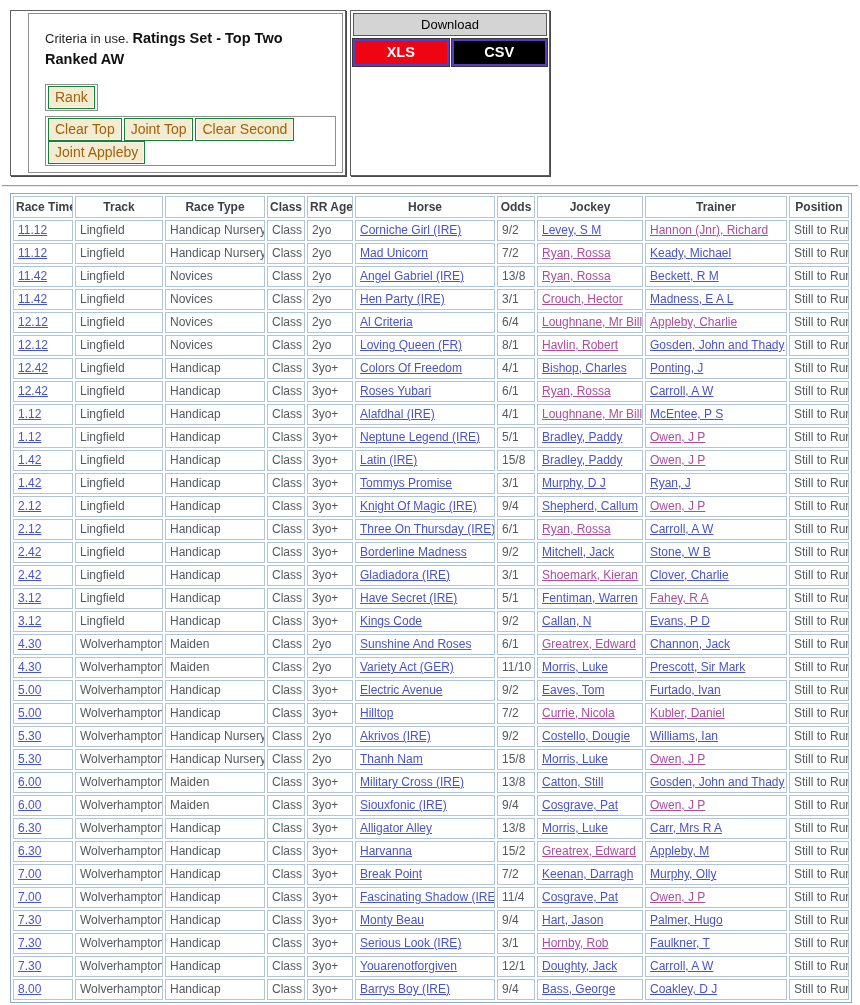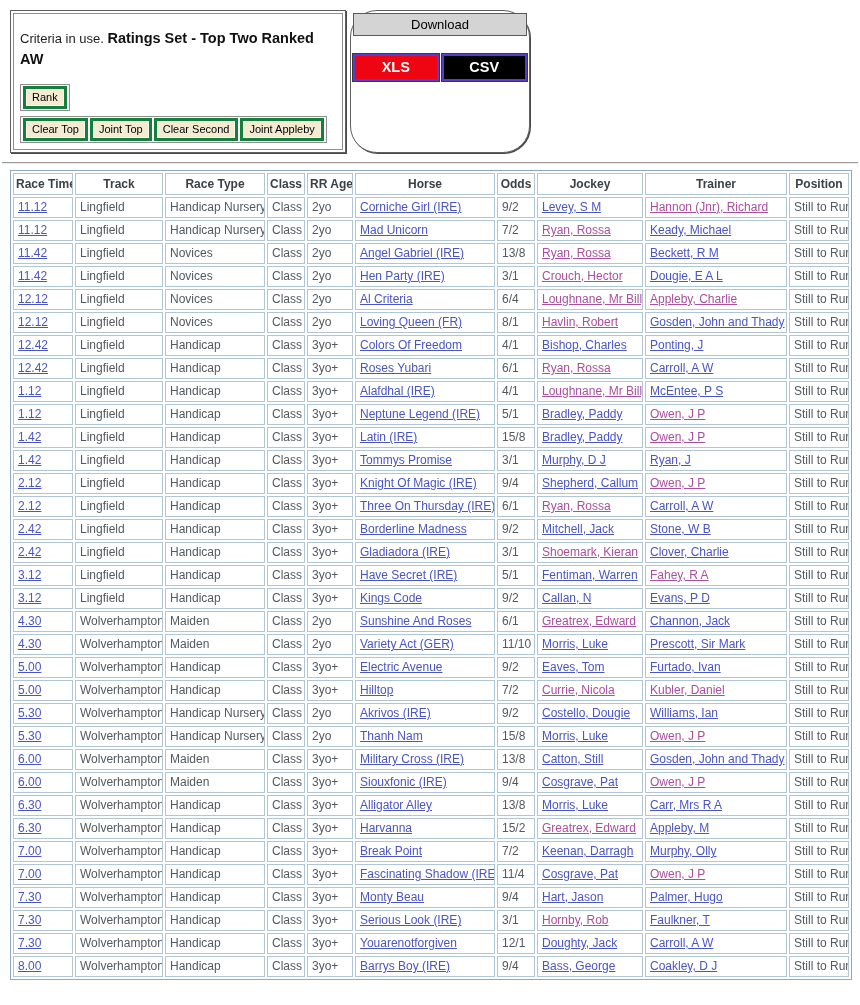--- a/index.html
+++ b/index.html
@@ -16,56 +16,57 @@
   .panel-outer {
     border: 1px solid #5f5f5f;
     box-shadow: 1px 1px 0 #4a4a4a;
     padding: 2px;
     background: #fff;
   }
   .criteria-outer { width: 336px; }
   .criteria-inner {
     border: 1px solid #8f8f8f;
     height: 100%;
-    padding: 14px 6px 6px 6px;
+    padding: 14px 6px 6px 16px;
+    margin-left: 15px;
   }
   .criteria-line { font-size: 13px; color: #1d1d1d; line-height: 20px; }
   .criteria-line b { font-size: 14.5px; color: #111; }
 
   .btn-group {
     display: inline-block;
     border: 1px solid #8f8f8f;
     padding: 1px;
     background: #fff;
     vertical-align: top;
   }
   .rank-group { margin-top: 14px; }
   .row-group  { margin-top: 5px; }
   .ui-btn {
     font-family: "Liberation Sans", sans-serif;
-    font-size: 11px;
-    color: #000000;
+    font-size: 14px;
+    color: #a16207;
     background: var(--btn-bg, #f3ecd2);
-    border: 3px solid #15803d;
+    border: 1px solid #15803d;
     box-shadow: inset 0 0 0 1px #fbf7e8;
     padding: 2px 6px 3px 6px;
     margin: 0 1px;
     cursor: pointer;
   }
 
-  .download-outer { width: 180px; display: flex; flex-direction: column; border-radius: 27px; }
+  .download-outer { width: 200px; display: flex; flex-direction: column; }
   .download-header {
     border: 1px solid #5a5a5a;
     background: var(--dl-header-bg, #d4d4d4);
     color: #000;
     font-size: 13px;
     text-align: center;
     padding: 3px 0;
   }
-  .download-buttons { display: flex; gap: 3px; margin-top: 18px; }
+  .download-buttons { display: flex; gap: 3px; margin-top: 3px; }
   .dl-btn {
     flex: 1;
     font-family: "Liberation Sans", sans-serif;
     font-weight: bold;
     font-size: 14.5px;
     color: #ffffff;
     border: 2px solid var(--dl-border, #5a3ccc);
     outline: 1px solid #3a3a3a;
     padding: 3px 0 4px 0;
     cursor: pointer;
@@ -223,21 +224,21 @@
       </tr>
       <tr>
         <td><a href="#">11.42</a></td>
         <td>Lingfield</td>
         <td>Novices</td>
         <td>Class 4</td>
         <td>2yo</td>
         <td><a href="#">Hen Party (IRE)</a></td>
         <td>3/1</td>
         <td><a href="#" class="visited">Crouch, Hector</a></td>
-        <td><a href="#">Dougie, E A L</a></td>
+        <td><a href="#">Madness, E A L</a></td>
         <td>Still to Run</td>
       </tr>
       <tr>
         <td><a href="#">12.12</a></td>
         <td>Lingfield</td>
         <td>Novices</td>
         <td>Class 5</td>
         <td>2yo</td>
         <td><a href="#">Al Criteria</a></td>
         <td>6/4</td>

